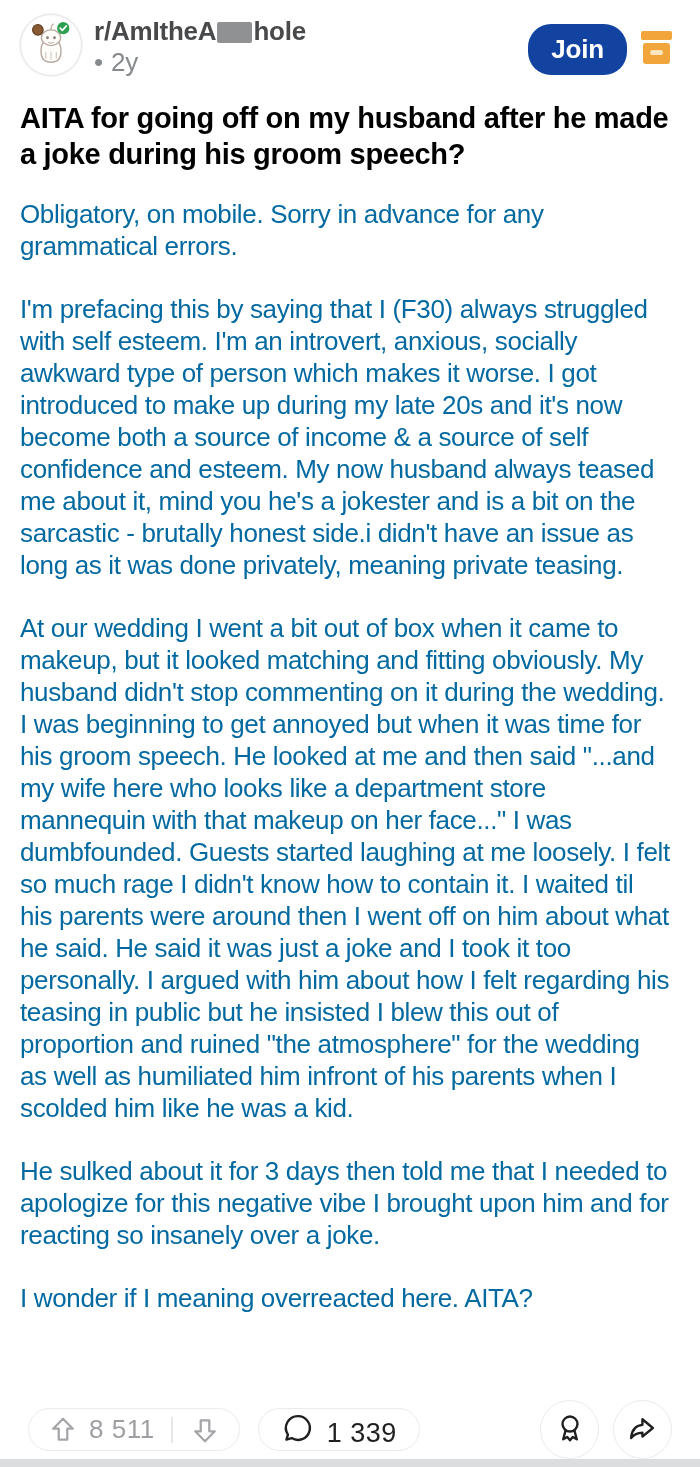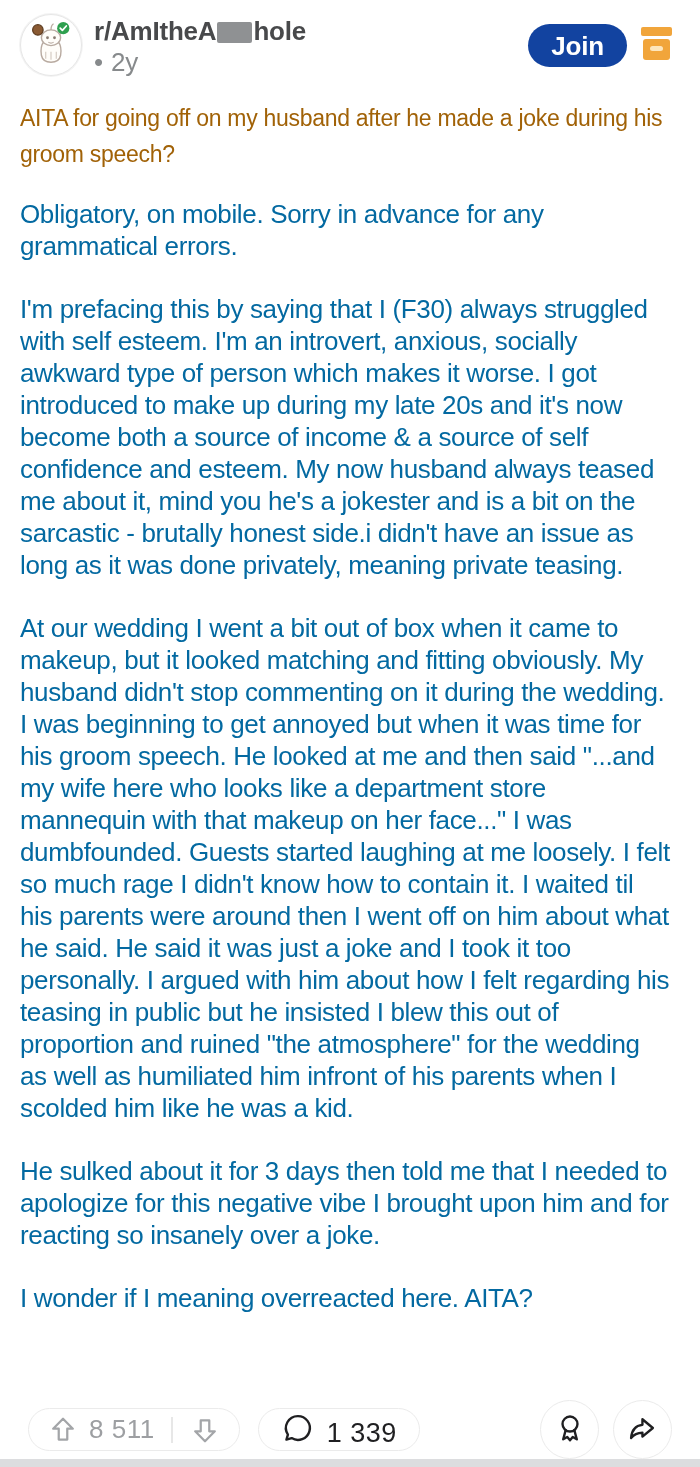--- a/index.html
+++ b/index.html
@@ -28,31 +28,31 @@
     display:inline-block; width:35px; height:21px; background:#8f9193;
     border-radius:2px; margin:0 1px; position:relative; top:1px;
   }
   .meta-row { font-size:26px; line-height:32px; letter-spacing:-0.2px; display:flex; gap:8px; align-items:baseline; }
   .author { color:#2d5996; }
   .meta-sep, .age { color:#878a8c; }
   .head-actions { display:flex; align-items:center; gap:14px; padding-top:10px; }
   .join-btn {
     background:#1243a0; color:#ffffff; border:none; cursor:pointer;
     font-family:inherit; font-size:26px; font-weight:700; letter-spacing:-0.2px;
-    height:43px; padding:0 23px; border-radius:23px; line-height:45px;
+    height:51px; padding:0 23px; border-radius:23px; line-height:45px;
   }
   .box-icon { width:31px; height:38px; position:relative; cursor:pointer; }
   .box-icon .lid { position:absolute; top:0; left:0; width:31px; height:9px; background:#f1a53b; border-radius:2px; }
   .box-icon .bin { position:absolute; top:12px; left:2px; width:27px; height:21px; background:#f1a53b; border-radius:3px; }
   .box-icon .dash { position:absolute; top:19px; left:9px; width:13px; height:5px; background:#fde6bd; border-radius:2.5px; }
 
   
   .title {
-    margin-top:22px; font-size:23px; line-height:36px; font-weight:400;
-    color:#a16207; letter-spacing:-0.3px;
+    margin-top:22px; font-size:29px; line-height:36px; font-weight:700;
+    color:#000000; letter-spacing:-0.3px;
   }
   .flair {
     display:inline-block; margin-top:22px; background:#7a8ce8; color:#ffffff;
     font-size:24px; font-weight:700; letter-spacing:-0.2px;
     padding:7px 20px 8px 20px; border-radius:20px; cursor:pointer;
   }
 
   
   .body-text { margin-top:26px; }
   .body-text p {

